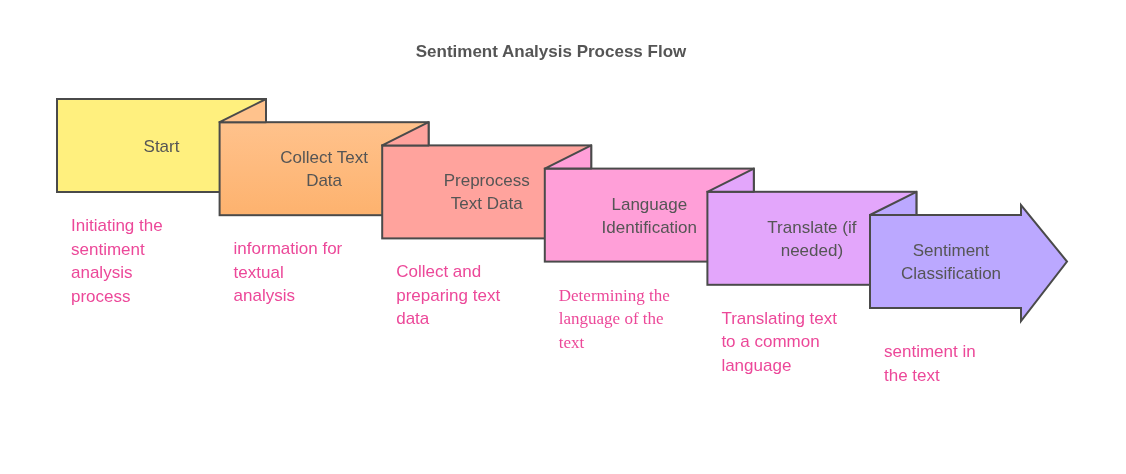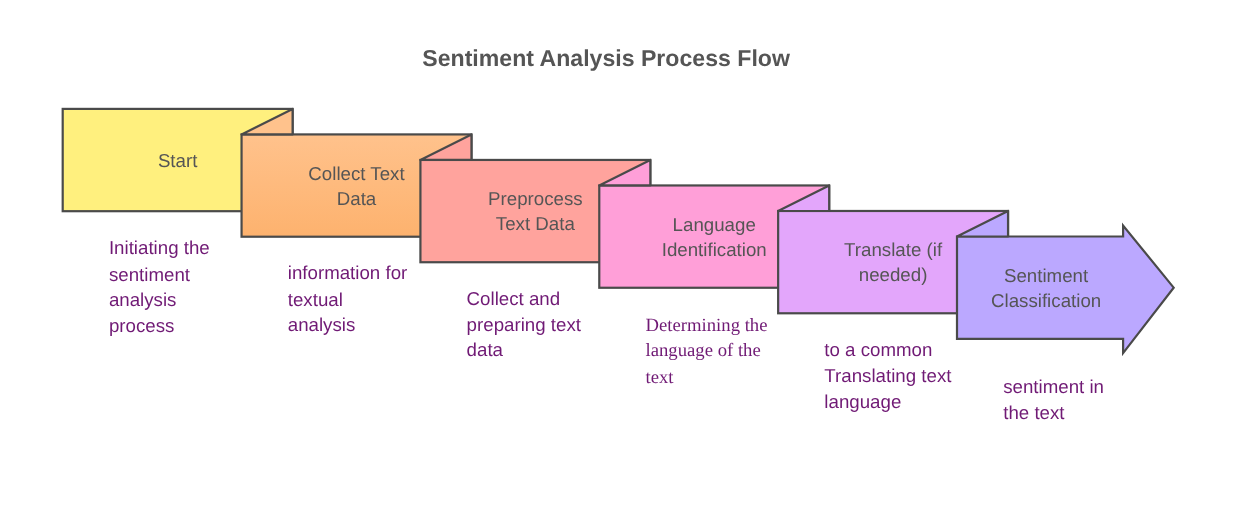--- a/index.html
+++ b/index.html
@@ -1,22 +1,22 @@
 <!DOCTYPE html>
 <html><head>
   <meta charset="utf-8">
   <style>
     html, body { margin: 0; padding: 0; background: #ffffff; }
     body { width: 1126px; height: 474px; position: relative; overflow: hidden;
            font-family: "Liberation Sans", "DejaVu Sans", sans-serif; }
     #title { position: absolute; left: 0; width: 1102px; top: 42px; text-align: center;
-             font-size: 21px; font-weight: bold; color: #555555; }
+             font-size: 17px; font-weight: bold; color: #555555; }
     svg#diagram { position: absolute; left: 0; top: 0; }
     .step-label { font-size: 17px; fill: #555555; text-anchor: middle; }
-    .desc { position: absolute; font-size: 17px; line-height: 23.5px; color: #701a75; width: 150px; margin-left: 28px; }
+    .desc { position: absolute; font-size: 17px; line-height: 23.5px; color: #ec4899; width: 150px; }
   </style>
 </head>
 <body>
 
 <div id="title">Sentiment Analysis Process Flow</div>
 
 <svg id="diagram" width="1126" height="474" viewBox="0 0 1126 474" xmlns="http://www.w3.org/2000/svg">
   <defs id="grads">
       <linearGradient id="grad0" x1="0" y1="0" x2="0" y2="1">
         <stop offset="0%" stop-color="#FFF07E"></stop>
@@ -97,21 +97,21 @@
       <div>Collect and</div>
       <div>preparing text</div>
       <div>data</div>
     </div>
     <div class="desc" style="left: 558.8px; top: 283.6px; font-family: Liberation Serif, serif;">
       <div>Determining the</div>
       <div>language of the</div>
       <div>text</div>
     </div>
     <div class="desc" style="left: 721.4px; top: 306.8px;">
+      <div>Translating text</div>
       <div>to a common</div>
-      <div>Translating text</div>
       <div>language</div>
     </div>
     <div class="desc" style="left: 884px; top: 340px;">
       <div>sentiment in</div>
       <div>the text</div>
     </div>
   </div>
 
 </body></html>

